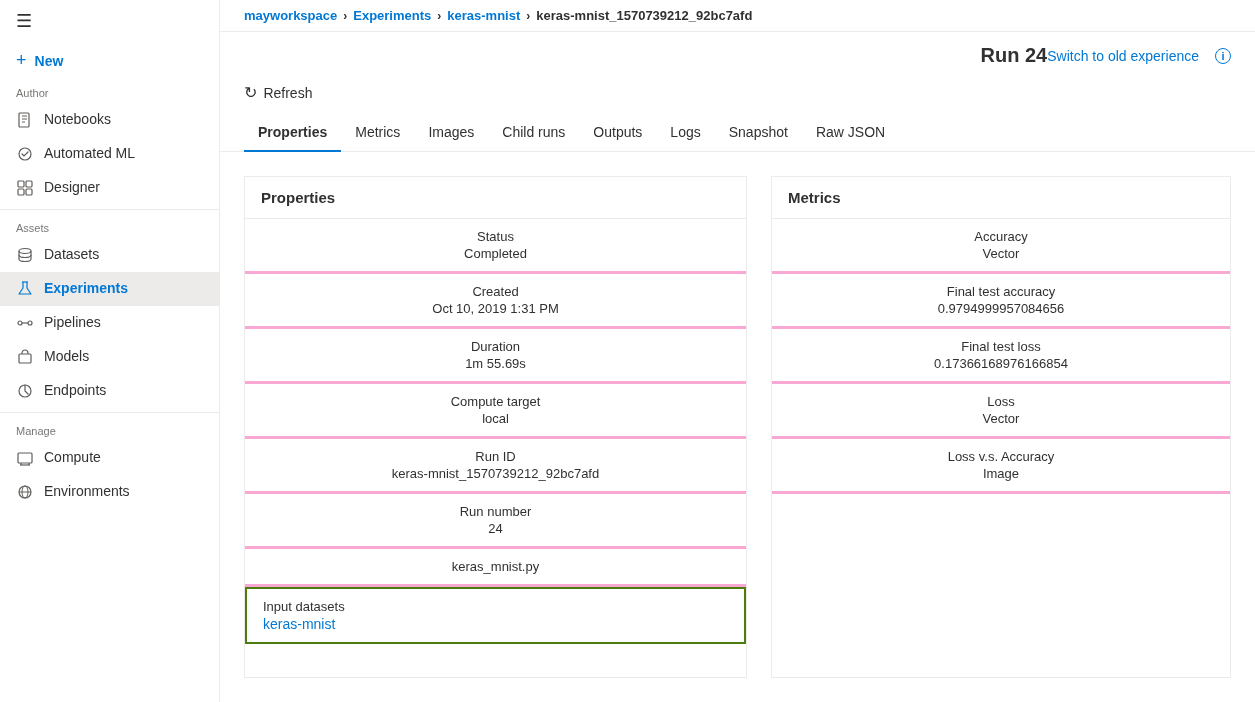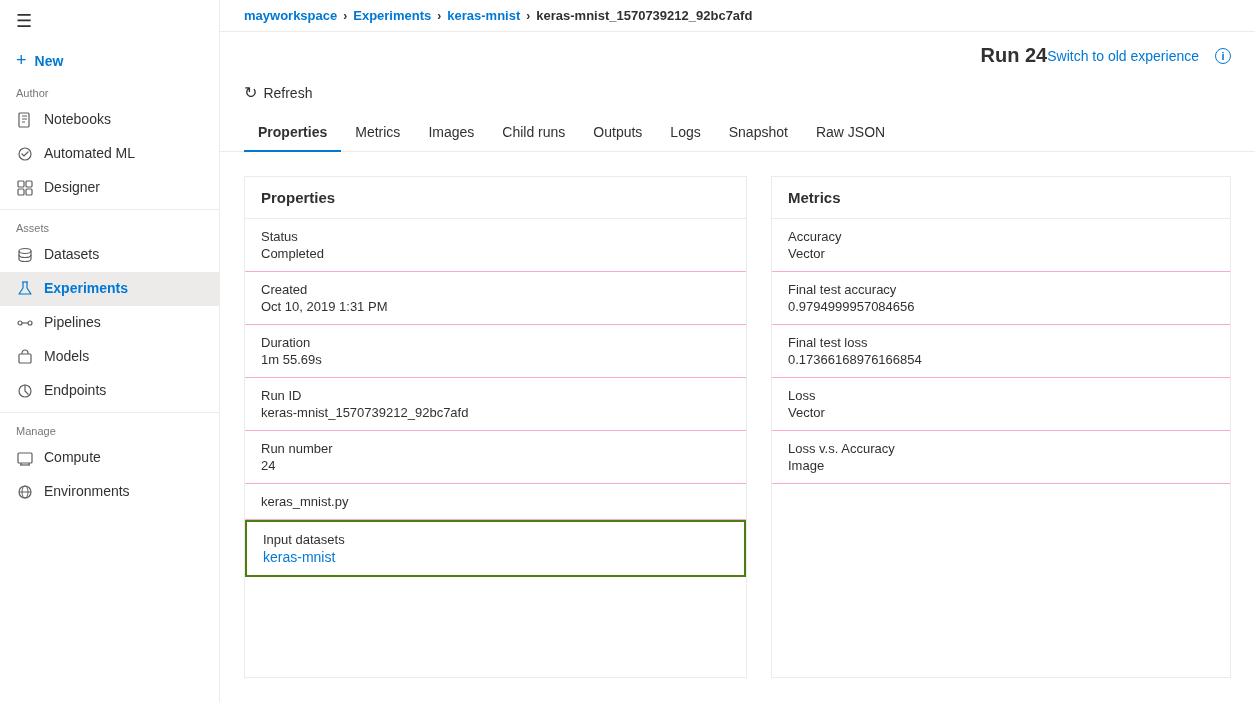--- a/index.html
+++ b/index.html
@@ -166,21 +166,22 @@
       min-width: 0;
     }
     .panel-title {
       padding: 12px 16px;
       font-size: 15px;
       font-weight: 600;
       border-bottom: 1px solid #edebe9;
     }
     .prop-row {
       padding: 10px 16px;
-      border-bottom: 1px solid #f9a8d4;
+      border-bottom: 3px solid #f9a8d4;
+      text-align: center;
     }
     .prop-label { font-size: 13px; color: #323130; font-weight: 400; margin-bottom: 2px; }
     .prop-value { font-size: 13px; color: #323130; }
     .prop-link { color: #0078d4; cursor: pointer; }
 
     
     .input-datasets-row {
       padding: 10px 16px;
       border: 2px solid #4d7c0f;
     }
@@ -402,20 +403,24 @@
       <div class="prop-row">
         <div class="prop-label">Created</div>
         <div class="prop-value">Oct 10, 2019 1:31 PM</div>
       </div>
 
       <div class="prop-row">
         <div class="prop-label">Duration</div>
         <div class="prop-value">1m 55.69s</div>
       </div>
 
+      <div class="prop-row">
+        <div class="prop-label">Compute target</div>
+        <div class="prop-value">local</div>
+      </div>
 
       <div class="prop-row">
         <div class="prop-label">Run ID</div>
         <div class="prop-value">keras-mnist_1570739212_92bc7afd</div>
       </div>
 
       <div class="prop-row">
         <div class="prop-label">Run number</div>
         <div class="prop-value">24</div>
       </div>

